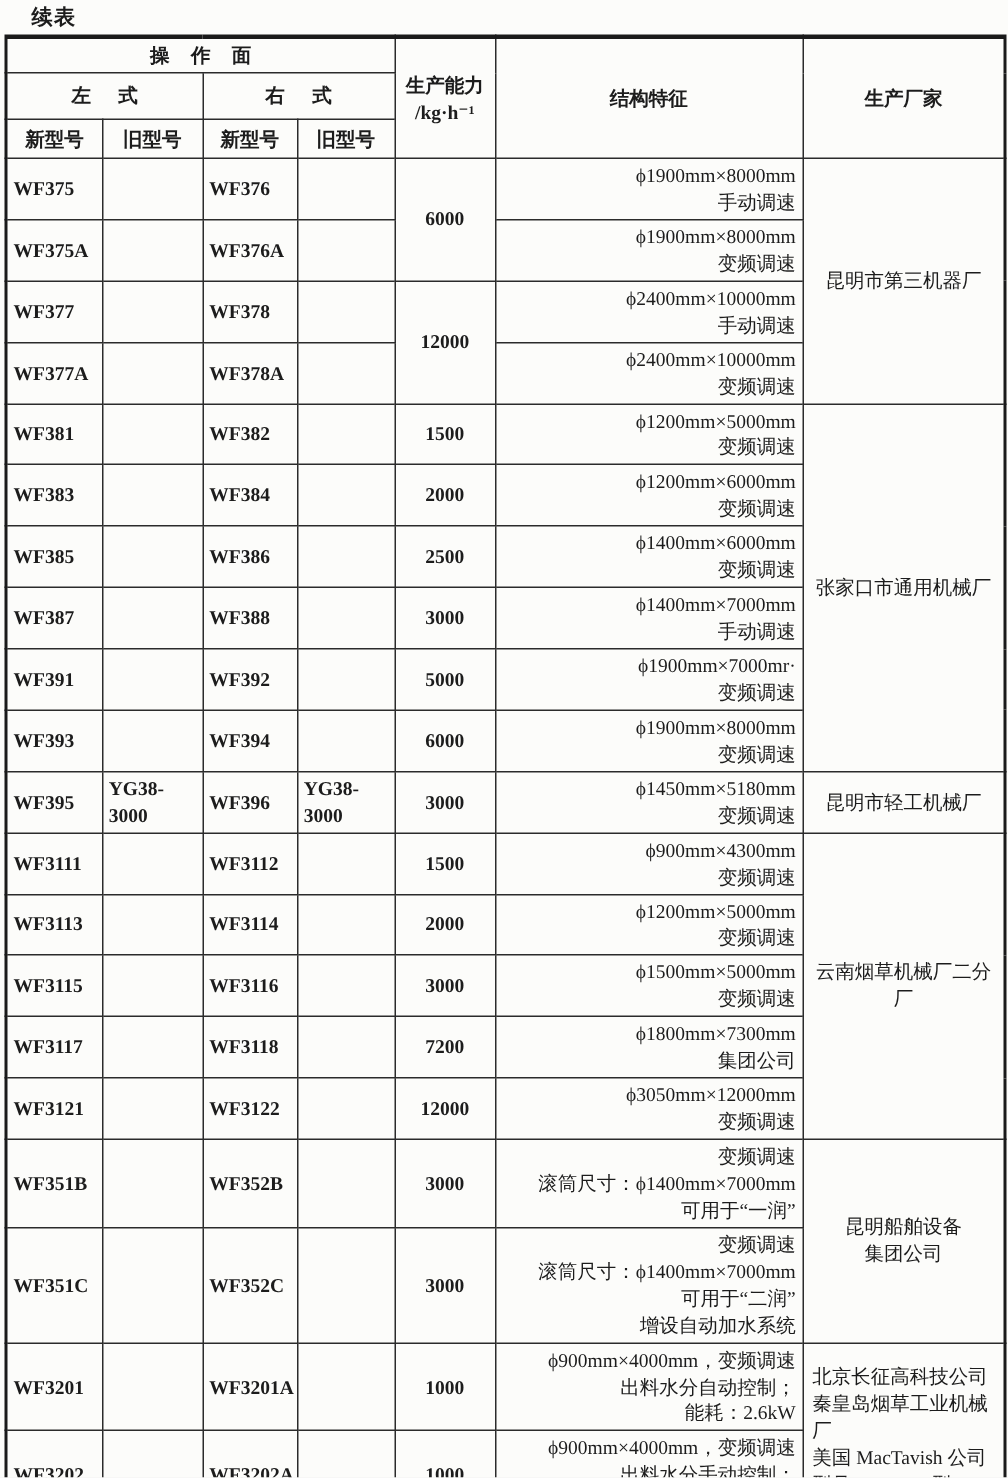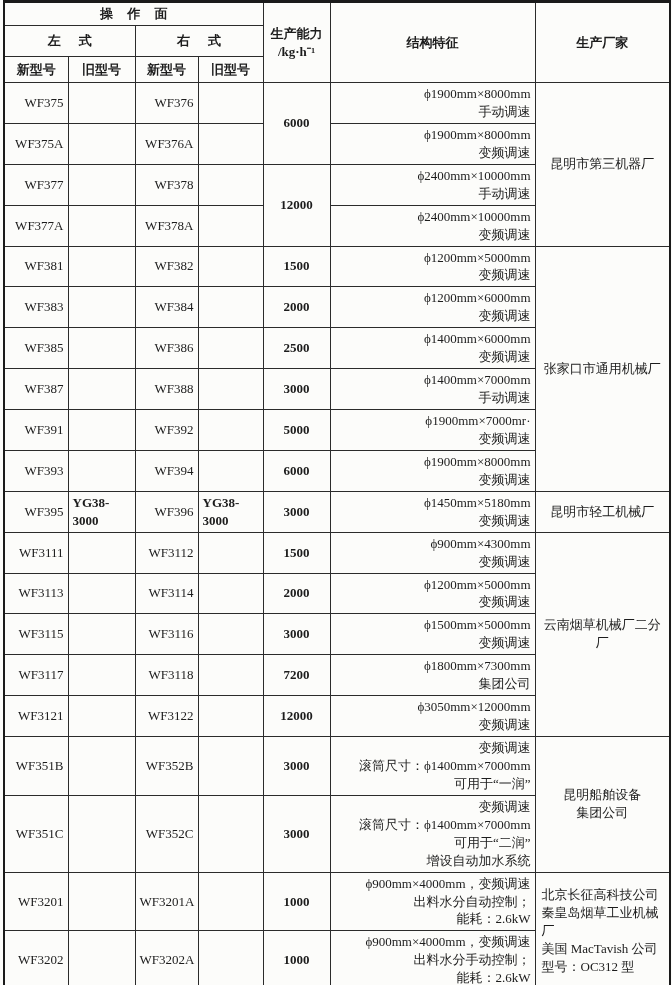--- a/index.html
+++ b/index.html
@@ -44,33 +44,34 @@
   }
   table.spec th {
     font-weight: bold;
     text-align: center;
   }
   tr.hr1 { height: 24px; padding-left: 12px; }
   tr.hr2 { height: 31px; }
   tr.hr3 { height: 26px; }
   th.op  { letter-spacing: 1.1em; text-indent: 1.1em; }
   th.lr  { letter-spacing: 1.4em; text-indent: 1.4em; }
-  th.cap-h { font-weight: bold; font-family: Liberation Serif, serif; }
+  th.cap-h { font-weight: bold; }
   tbody tr { height: 39px; }
-  td.mcell { text-align: right; padding-left: 8px; font-weight: 400; }
+  td.mcell { text-align: left; padding-left: 8px; font-weight: 700; }
   td.ocell { font-weight: 600; }
   td.cap   { text-align: center; font-weight: bold; }
   td.st    { text-align: right; padding-left: 8px; margin-top: 28px; }
   td.mfr   { text-align: center; padding-left: 3px; padding-right: 3px; }
   td.mfr.left { text-align: left; padding-left: 6px; }
 </style>
 </head>
 <body>
 
 <div class="page">
+  <div class="caption">续表</div>
 
   <table class="spec">
     <colgroup>
       <col style="width:64px">
       <col style="width:67px">
       <col style="width:63px">
       <col style="width:65px">
       <col style="width:67px">
       <col style="width:205px">
       <col style="width:135px">

